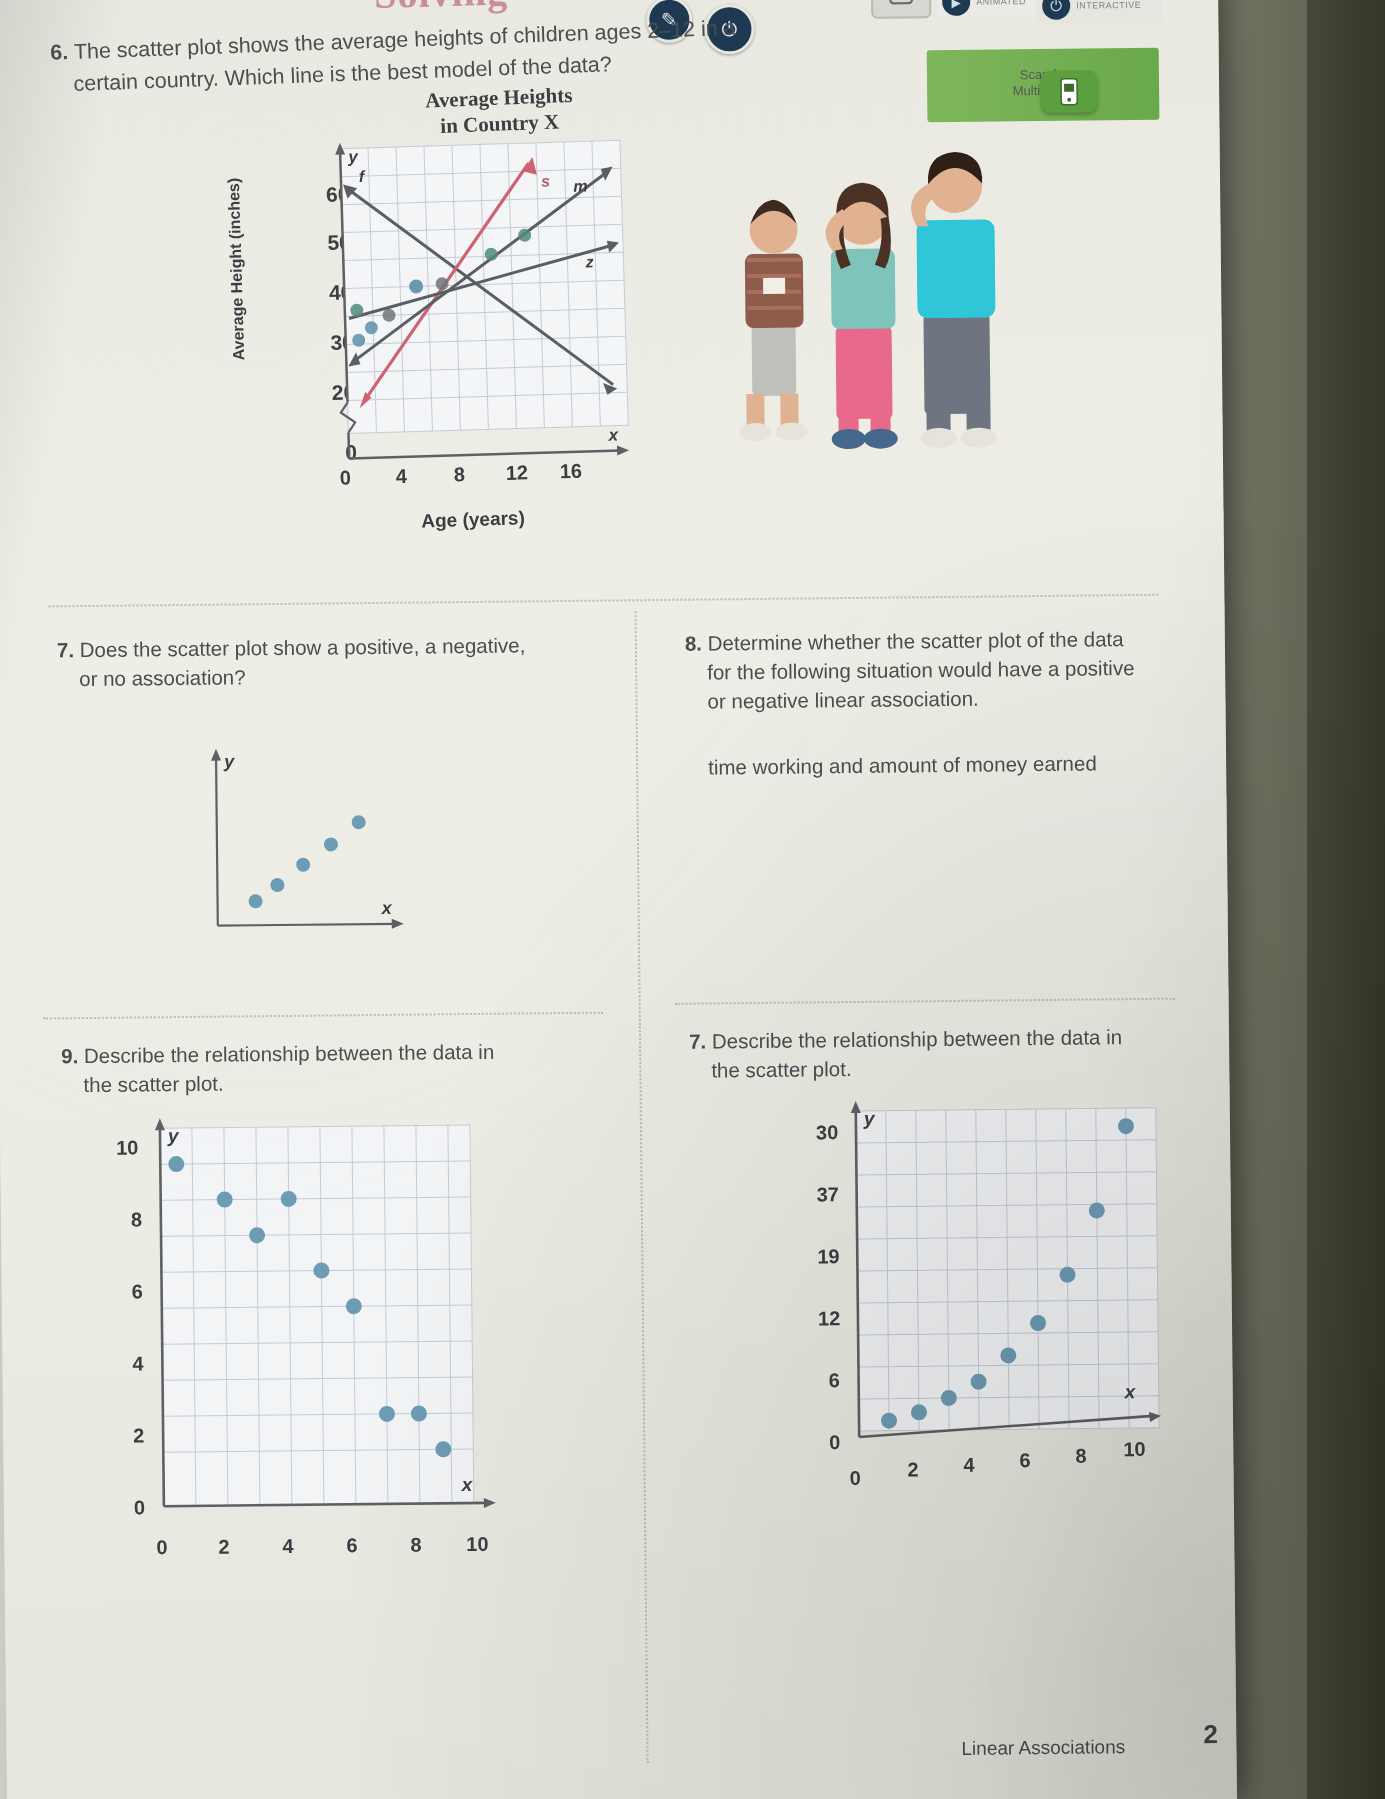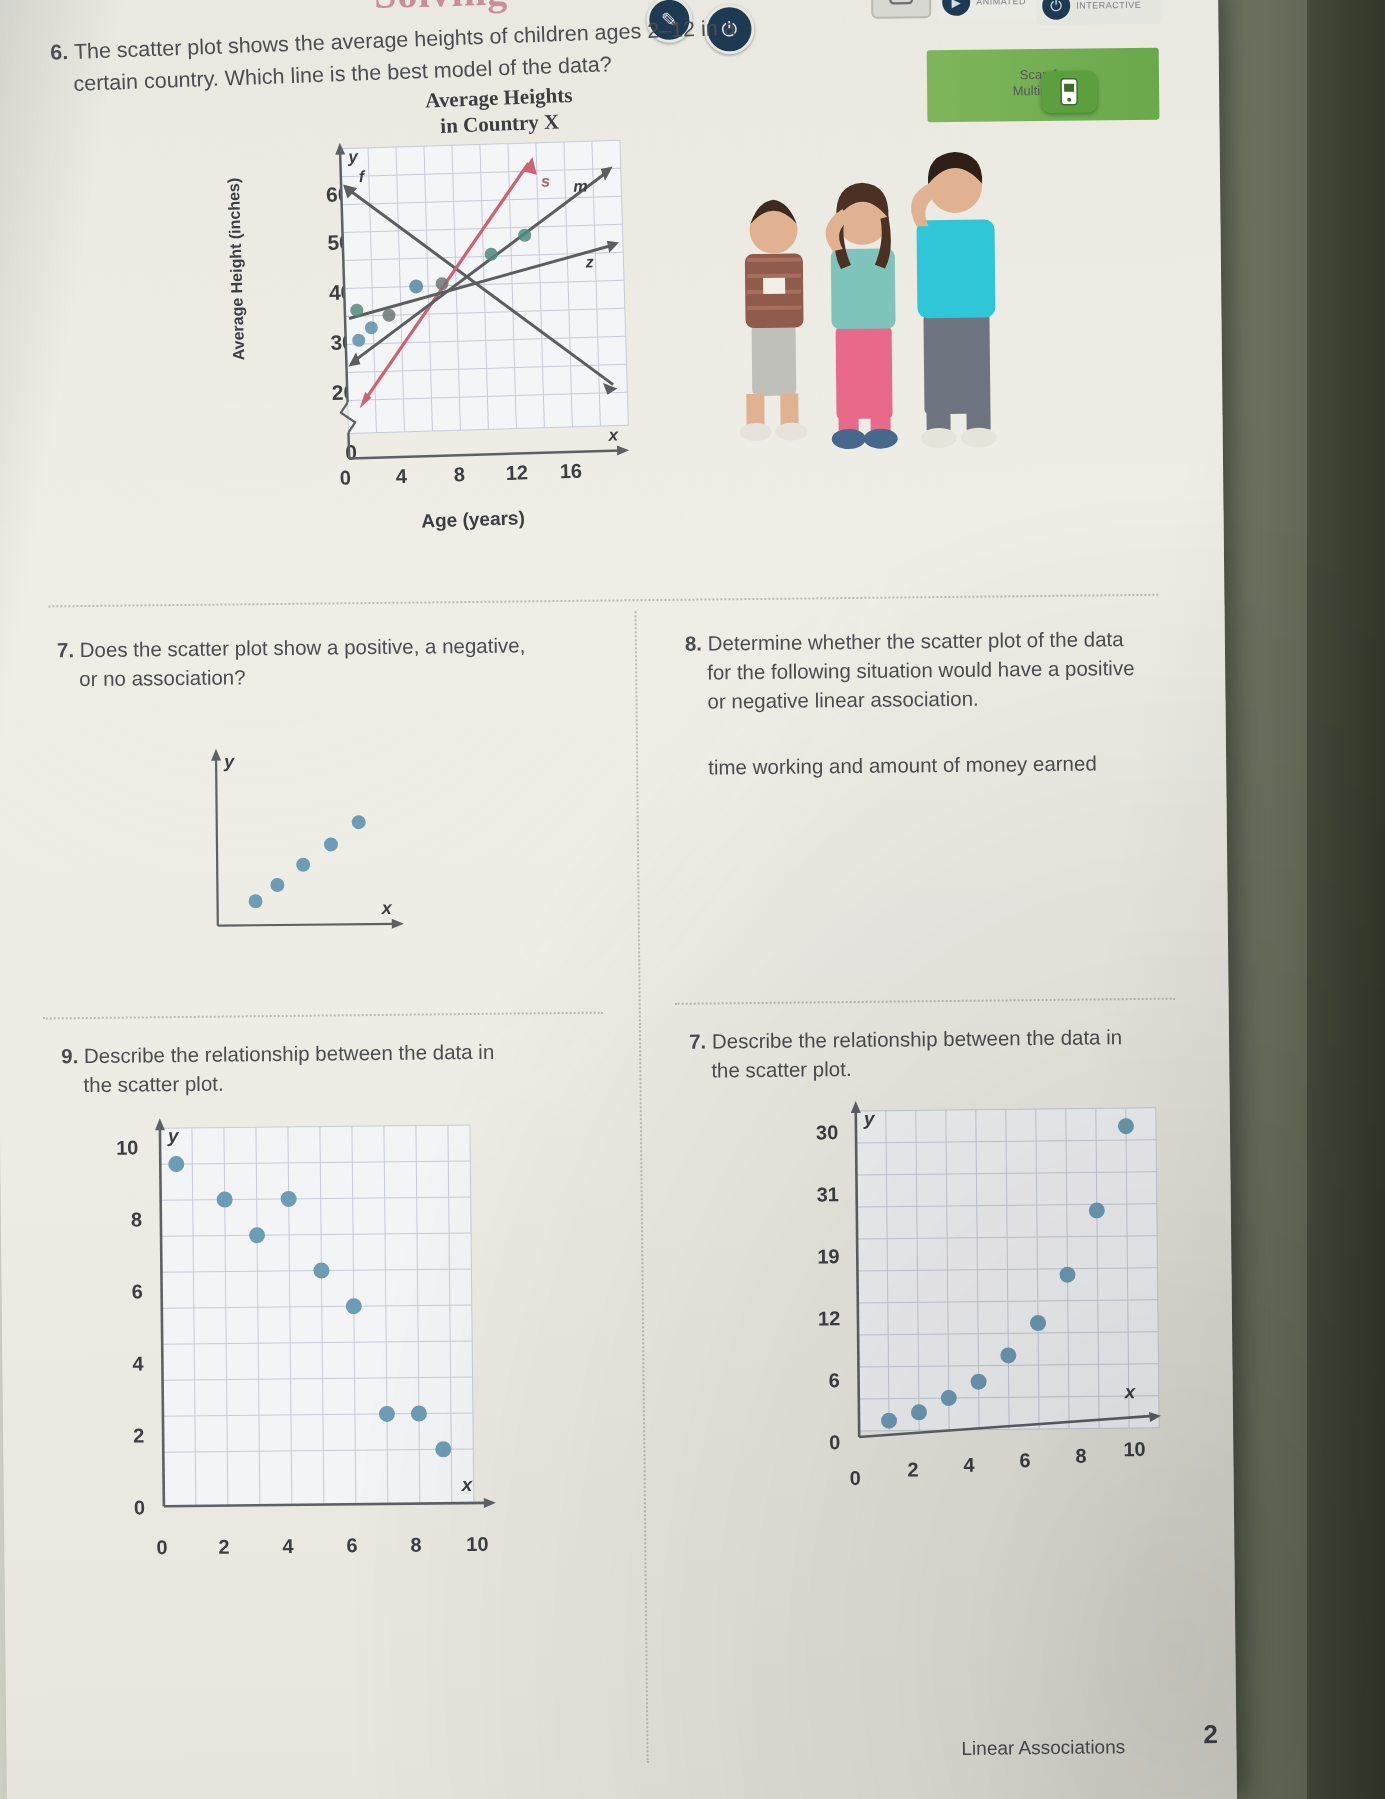--- a/index.html
+++ b/index.html
@@ -453,21 +453,21 @@
   </div>
 
   <div class="qtext" style="left:690px;top:1044px;width:470px;">
     <b>7.</b>
     <span>Describe the relationship between the data in</span>
     <span class="qind">the scatter plot.</span>
   </div>
 
   <div style="position:absolute;left:770px;top:1120px;width:400px;height:390px;">
     <div class="tick" style="left:46px; top:20px;">30</div>
-    <div class="tick" style="left:46px; top:82px;">31</div>
+    <div class="tick" style="left:46px; top:82px;">37</div>
     <div class="tick" style="left:46px; top:144px;">19</div>
     <div class="tick" style="left:46px; top:206px;">12</div>
     <div class="tick" style="left:56px; top:268px;">6</div>
     <div class="tick" style="left:56px; top:330px;">0</div>
 
     <div class="tick" style="left:76px;  top:366px;">0</div>
     <div class="tick" style="left:134px; top:358px;">2</div>
     <div class="tick" style="left:190px; top:354px;">4</div>
     <div class="tick" style="left:246px; top:350px;">6</div>
     <div class="tick" style="left:302px; top:346px;">8</div>

